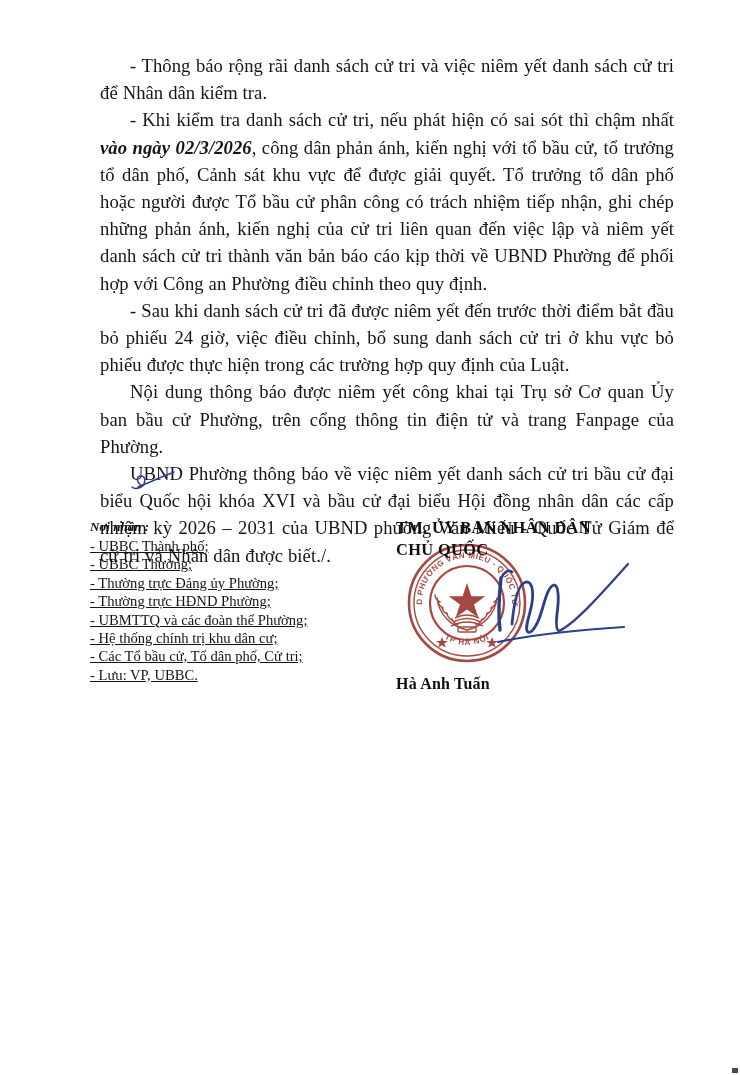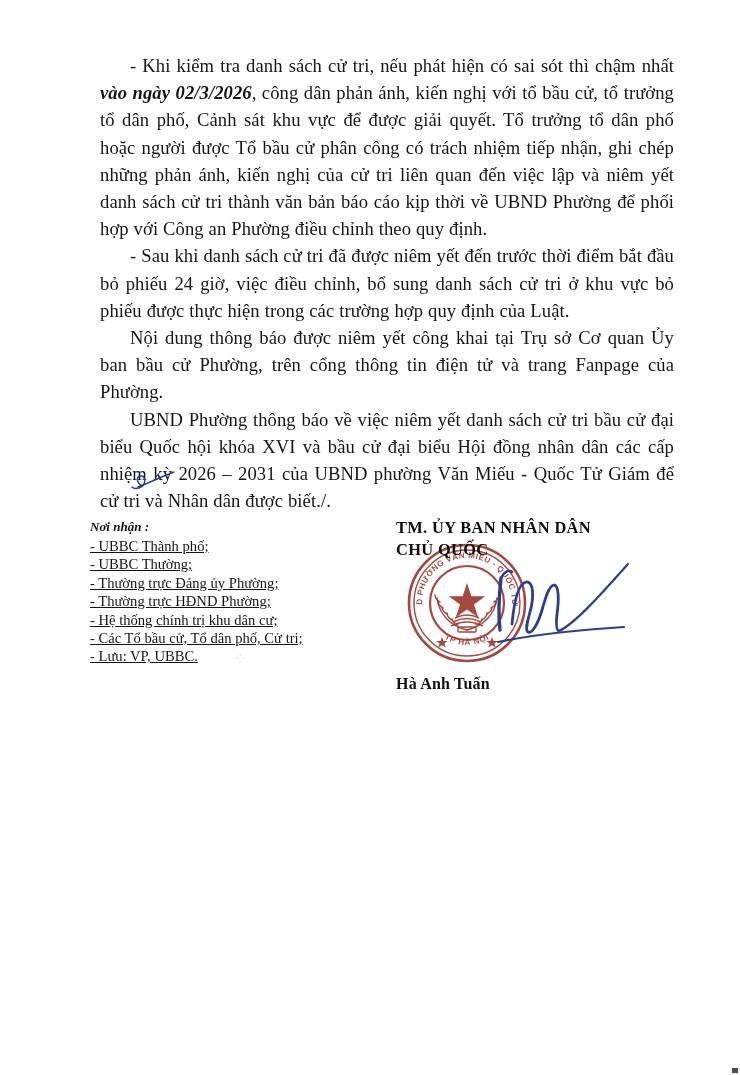--- a/index.html
+++ b/index.html
@@ -190,20 +190,21 @@
     opacity: 0.85;
   }
 </style>
 </head>
 <body>
 
 <div class="page">
 
   <div class="body-block">
 
+    <p class="para">- Thông báo rộng rãi danh sách cử tri và việc niêm yết danh sách cử tri để Nhân dân kiểm tra.</p>
 
     <p class="para"><span>- Khi kiểm tra danh sách cử tri, nếu phát hiện có sai sót thì chậm nhất </span><b class="em-bold-italic">vào ngày 02/3/2026</b><span>, công dân phản ánh, kiến nghị với tổ bầu cử, tổ trưởng tổ dân phố, Cảnh sát khu vực để được giải quyết. Tổ trưởng tổ dân phố hoặc người được Tổ bầu cử phân công có trách nhiệm tiếp nhận, ghi chép những phản ánh, kiến nghị của cử tri liên quan đến việc lập và niêm yết danh sách cử tri thành văn bản báo cáo kịp thời về UBND Phường để phối hợp với Công an Phường điều chỉnh theo quy định.</span></p>
 
     <p class="para">- Sau khi danh sách cử tri đã được niêm yết đến trước thời điểm bắt đầu bỏ phiếu 24 giờ, việc điều chỉnh, bổ sung danh sách cử tri ở khu vực bỏ phiếu được thực hiện trong các trường hợp quy định của Luật.</p>
 
     <p class="para">Nội dung thông báo được niêm yết công khai tại Trụ sở Cơ quan Ủy ban bầu cử Phường, trên cổng thông tin điện tử và trang Fanpage của Phường.</p>
 
     <p class="para">UBND Phường thông báo về việc niêm yết danh sách cử tri bầu cử đại biểu Quốc hội khóa XVI và bầu cử đại biểu Hội đồng nhân dân các cấp nhiệm kỳ 2026 – 2031 của UBND phường Văn Miếu - Quốc Tử Giám để cử tri và Nhân dân được biết./.</p>
   </div>
 
@@ -218,20 +219,21 @@
 
   <div class="lower">
 
     <div class="recipients">
       <div class="recipients-title">Nơi nhận :</div>
       <ul class="recipients-list">
         <li>- UBBC Thành phố;</li>
         <li>- UBBC Thường;</li>
         <li>- Thường trực Đảng ủy Phường;</li>
         <li>- Thường trực HĐND Phường;</li>
+        <li>- UBMTTQ và các đoàn thể Phường;</li>
         <li>- Hệ thống chính trị khu dân cư;</li>
         <li>- Các Tổ bầu cử, Tổ dân phố, Cử tri;</li>
         <li>- Lưu: VP, UBBC.</li>
       </ul>
       <div class="speck">⁘</div>
     </div>
 
     <div class="sign-block">
 
       <p class="sign-authority">TM. ỦY BAN NHÂN DÂN</p>

